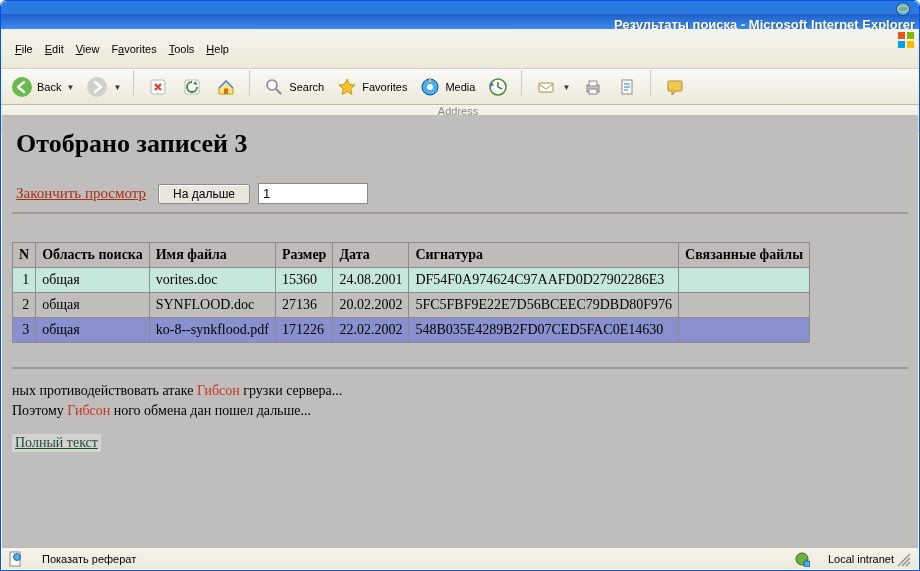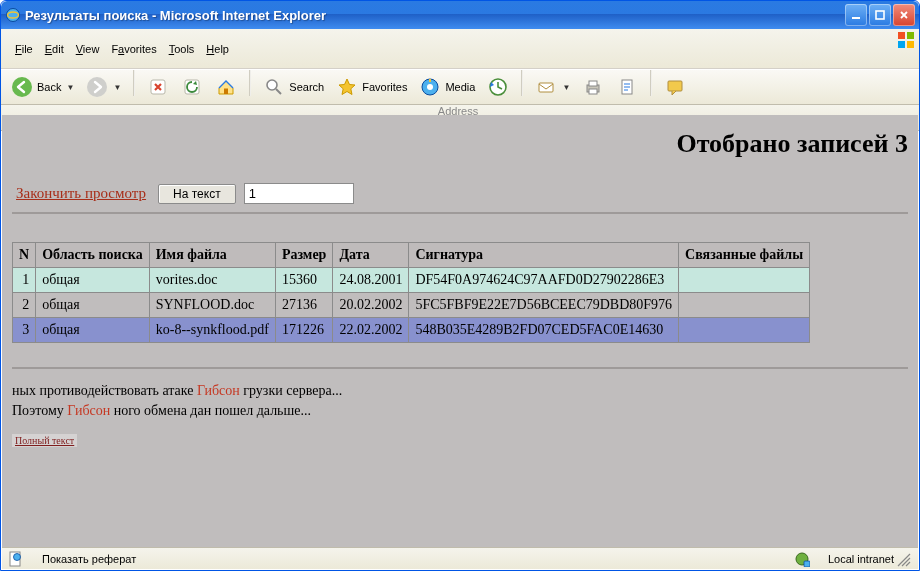--- a/index.html
+++ b/index.html
@@ -1,20 +1,20 @@
 <!DOCTYPE html>
 <html><head>
 <meta charset="utf-8">
 <style>
   * { box-sizing: border-box; }
   html, body { margin: 0; padding: 0; font-family: "Tahoma", "Arial", sans-serif; font-size: 11px; }
   body { background: #fff; width: 920px; height: 571px; overflow: hidden; border: 1px solid #0055e5; border-radius: 6px 6px 0 0; position: relative; }
 
   
-  .titlebar { height: 28px; background: linear-gradient(to bottom, #2a7ae2 0%, #2b79e1 45%, #1e5fc6 46%, #3f8cf0 100%); border-radius: 6px 6px 0 0; display: flex; align-items: center; padding: 0 4px; color: #fff; font-weight: bold; font-size: 13px; }
+  .titlebar { height: 28px; background: linear-gradient(to bottom, #2a7ae2 0%, #2b79e1 45%, #1e5fc6 46%, #3f8cf0 100%); border-radius: 6px 6px 0 0; display: flex; align-items: flex-end; padding: 0 4px; color: #fff; font-weight: bold; font-size: 13px; flex-direction: column; }
   .titlebar .app-icon { width: 16px; height: 16px; margin-right: 4px; display:flex;align-items:center;justify-content:center;}
   .titlebar .title-text { flex: 1; text-shadow: 1px 1px 1px rgba(0,0,0,.3); }
   .win-btns { display: flex; gap: 2px; }
   .win-btn { width: 22px; height: 22px; border-radius: 3px; display: flex; align-items: center; justify-content: center; box-shadow: inset 0 0 0 1px rgba(255,255,255,.4); }
   .min-btn, .max-btn { background: linear-gradient(to bottom,#6eb0f5,#2a7ae2); }
   .close-btn { background: linear-gradient(to bottom,#f08d7d,#d8432e); }
   .win-btn svg { width:12px; height:12px; }
 
   
   .menubar { height: 40px; background: linear-gradient(to bottom,#f5f4ec,#ece9d8); display: flex; align-items: center; padding: 0 8px; border-bottom: 1px solid #d4d0c8; position:relative;}
@@ -38,38 +38,38 @@
   .addr-input .page-ic { width:16px;height:16px;margin-right:4px;}
   .addr-input .url { flex:1; font-size:11px; color:#000; }
   .addr-input .dd { font-size:8px; color:#333; padding:0 4px;}
   .go-btn { display:flex; align-items:center; gap:2px; padding:0 4px;}
   .go-btn .ic { width:18px;height:18px;}
   .links-sep { width:2px; height:20px; background: linear-gradient(to right,#c0bcac,#fff); margin:0 4px;}
   .links { color:#888; padding:0 4px;}
 
   
   .content { position:absolute; left:1px; right:1px; top:114px; bottom:23px; background:#c0bdbd; padding: 8px 10px; overflow:hidden; }
-  .content h1 { font-family: "Times New Roman", serif; font-size: 26px; font-weight:bold; margin: 6px 0 24px 12px; color:#000;text-align:right;}
+  .content h1 { font-family: "Times New Roman", serif; font-size: 26px; font-weight:bold; margin: 6px 0 24px 4px; color:#000;}
   .ctrl-row { display:flex; align-items:center; gap:8px; padding-bottom:8px; border-bottom:2px solid #9e9a99;}
   .finish-link { color:#a82e19; text-decoration: underline; font-family:"Times New Roman",serif; font-size:15px; padding:2px 4px;}
   .to-record-btn { font-size:12px; padding:2px 14px; background:#e8e6de; border:1px solid #8b8b8b; border-radius:2px; box-shadow:1px 1px 0 #fff inset;}
   .num-input { width:110px; font-size:13px; padding:2px 4px; border:1px solid #8b8b8b; background:#fff;}
 
   table.results { border-collapse: collapse; margin-top: 28px; font-family:"Times New Roman",serif; font-size:14px; }
   table.results th, table.results td { border:1px solid #8b8b8b; padding:4px 6px; text-align:left; }
   table.results th { background:#bfbbbb; font-weight:bold; }
   table.results tr.r1 td { background:#c6e7de; }
   table.results tr.r2 td { background:#c0bdbd; }
   table.results tr.r3 td { background:#8891ce; }
   table.results td.nr { text-align:right; width:16px;}
   .below-hr { border:0; border-top:2px solid #9e9a99; margin:24px 0 12px 0;}
 
   .snippet { font-family:"Times New Roman",serif; font-size:14px; color:#000; line-height:1.4;}
   .snippet .hl { color:#c53823; }
-  .full-link { display:inline-block; margin-top:14px; color:#7f1d1d; background:#d5d2d2; text-decoration:underline; font-family:"Times New Roman",serif; font-size:10px; padding:1px 3px;}
+  .full-link { display:inline-block; margin-top:14px; color:#14532d; background:#d5d2d2; text-decoration:underline; font-family:"Times New Roman",serif; font-size:14px; padding:1px 3px;}
 
   
   .statusbar { position:absolute; left:1px; right:1px; bottom:1px; height:22px; background: linear-gradient(to bottom,#f5f4ec,#ece9d8); border-top:1px solid #c0bcac; display:flex; align-items:center; padding:0 6px; font-size:11px;}
   .statusbar .seg { display:flex; align-items:center; gap:18px;}
   .statusbar .flex { flex:1; }
   .statusbar .ic { width:16px;height:16px;}
   .resize { width:18px; height:18px; }
 </style>
 </head>
 <body>
@@ -237,21 +237,21 @@
   <div class="links-sep"></div>
   <span class="links">Links</span>
   <span style="font-size:9px;color:#888;padding-left:2px;">»</span>
 </div>
 
 <div class="content">
   <h1>Отобрано записей 3</h1>
 
   <div class="ctrl-row">
     <a class="finish-link">Закончить просмотр</a>
-    <button class="to-record-btn">На текст</button>
+    <button class="to-record-btn">На дальше</button>
     <input class="num-input" value="1" style="">
   </div>
 
   <table class="results">
     <thead>
       <tr>
         <th>N</th>
         <th>Область поиска</th>
         <th>Имя файла</th>
         <th>Размер</th>

